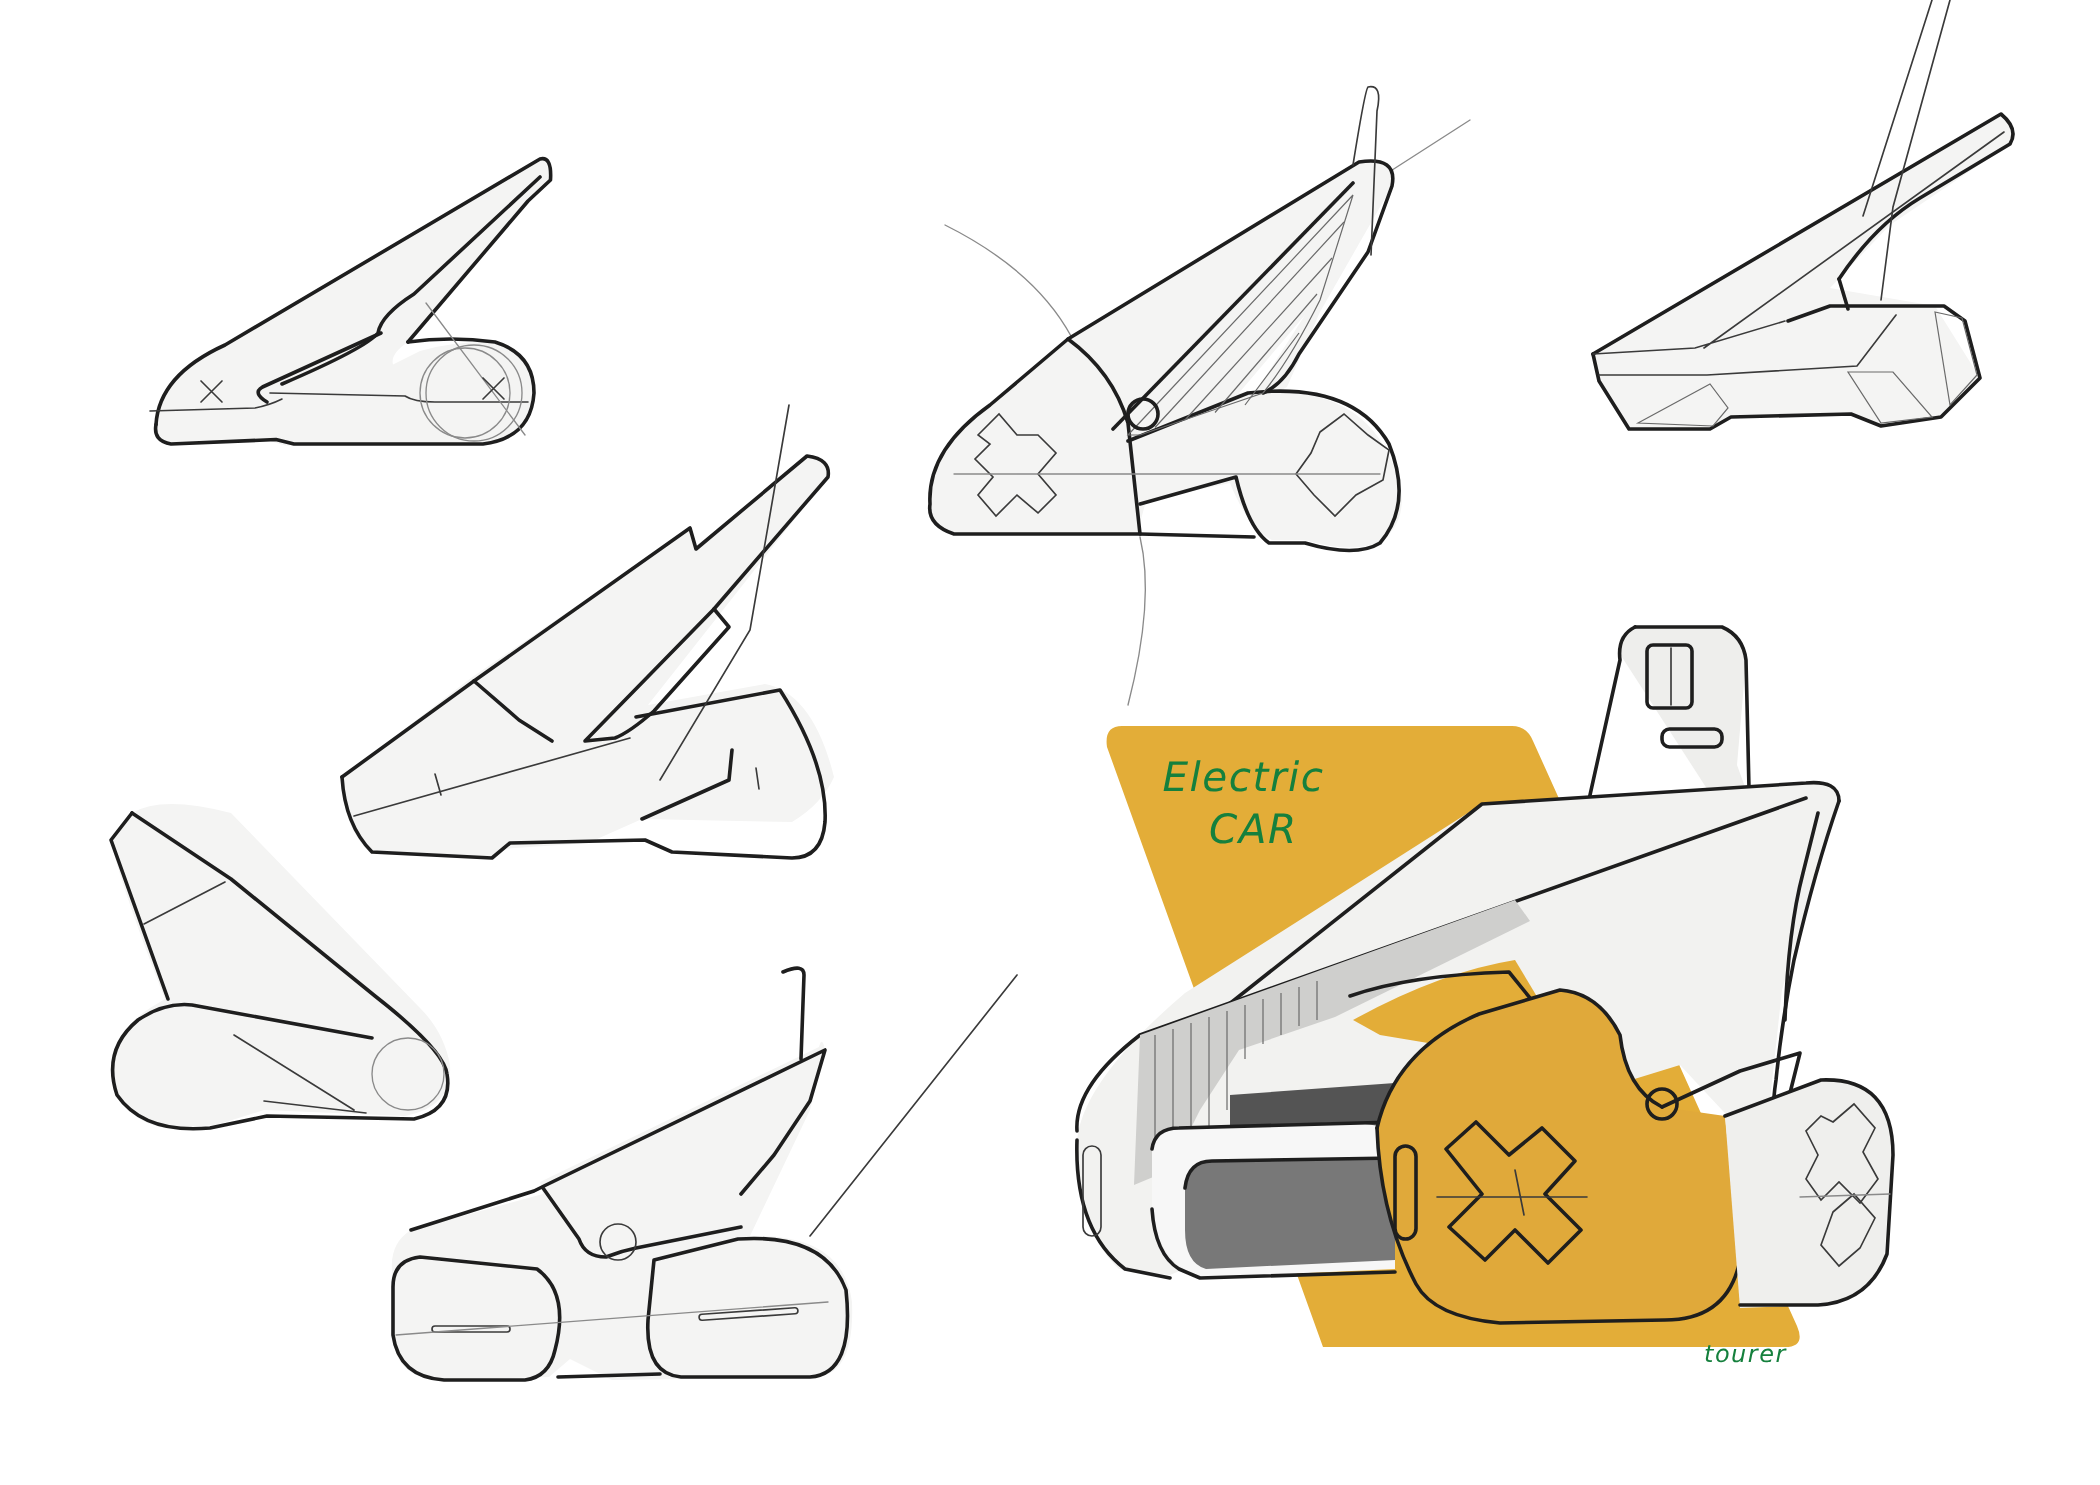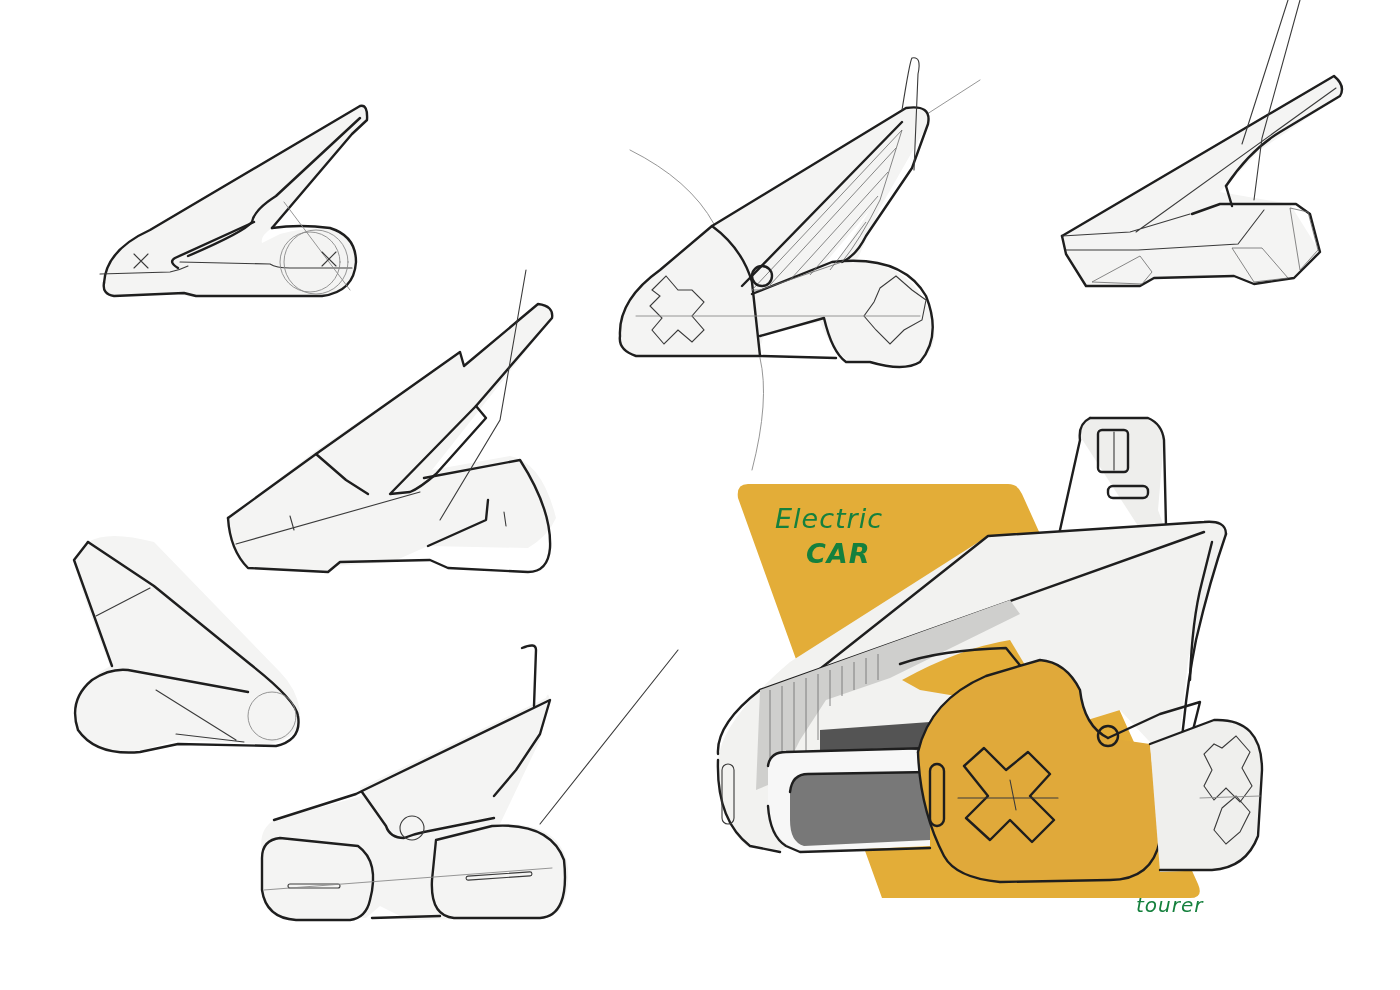--- a/index.html
+++ b/index.html
@@ -9,22 +9,22 @@
     .ink { fill: none; stroke: #1e1e1e; stroke-width: 2.4; stroke-linejoin: round; stroke-linecap: round; }
     .ink-thin { fill: none; stroke: #3a3a3a; stroke-width: 1.1; stroke-linecap: round; }
     .ink-faint { fill: none; stroke: #8a8a8a; stroke-width: 0.9; stroke-linecap: round; }
     .body-fill { fill: #f4f4f3; }
     .hatch { fill: none; stroke: #6a6a6a; stroke-width: 0.8; }
     .label {
       position: absolute; color: #15803d; font-family: "DejaVu Sans", sans-serif;
       font-style: italic; letter-spacing: 1px; pointer-events: none;
     }
     .label-electric { left: 775px; top: 503px; font-size: 27px; font-weight: 300; }
-    .label-car { left: 806px; top: 538px; font-size: 27px; font-weight: 700; }
-    .label-tourer { left: 1136px; top: 893px; font-size: 20px; }
+    .label-car { left: 806px; top: 538px; font-size: 27px; font-weight: 400; }
+    .label-tourer { left: 1136px; top: 893px; font-size: 16px; }
   </style>
 </head>
 <body>
 
 <div class="board">
 
   <svg class="layer" viewBox="0 0 1400 990">
     <path d="M748,484 L1008,484 Q1018,484 1022,494 L1198,884 Q1204,898 1190,898 L882,898 L738,498 Q736,484 748,484 Z" fill="#e3ad38"></path>
   </svg>
 

